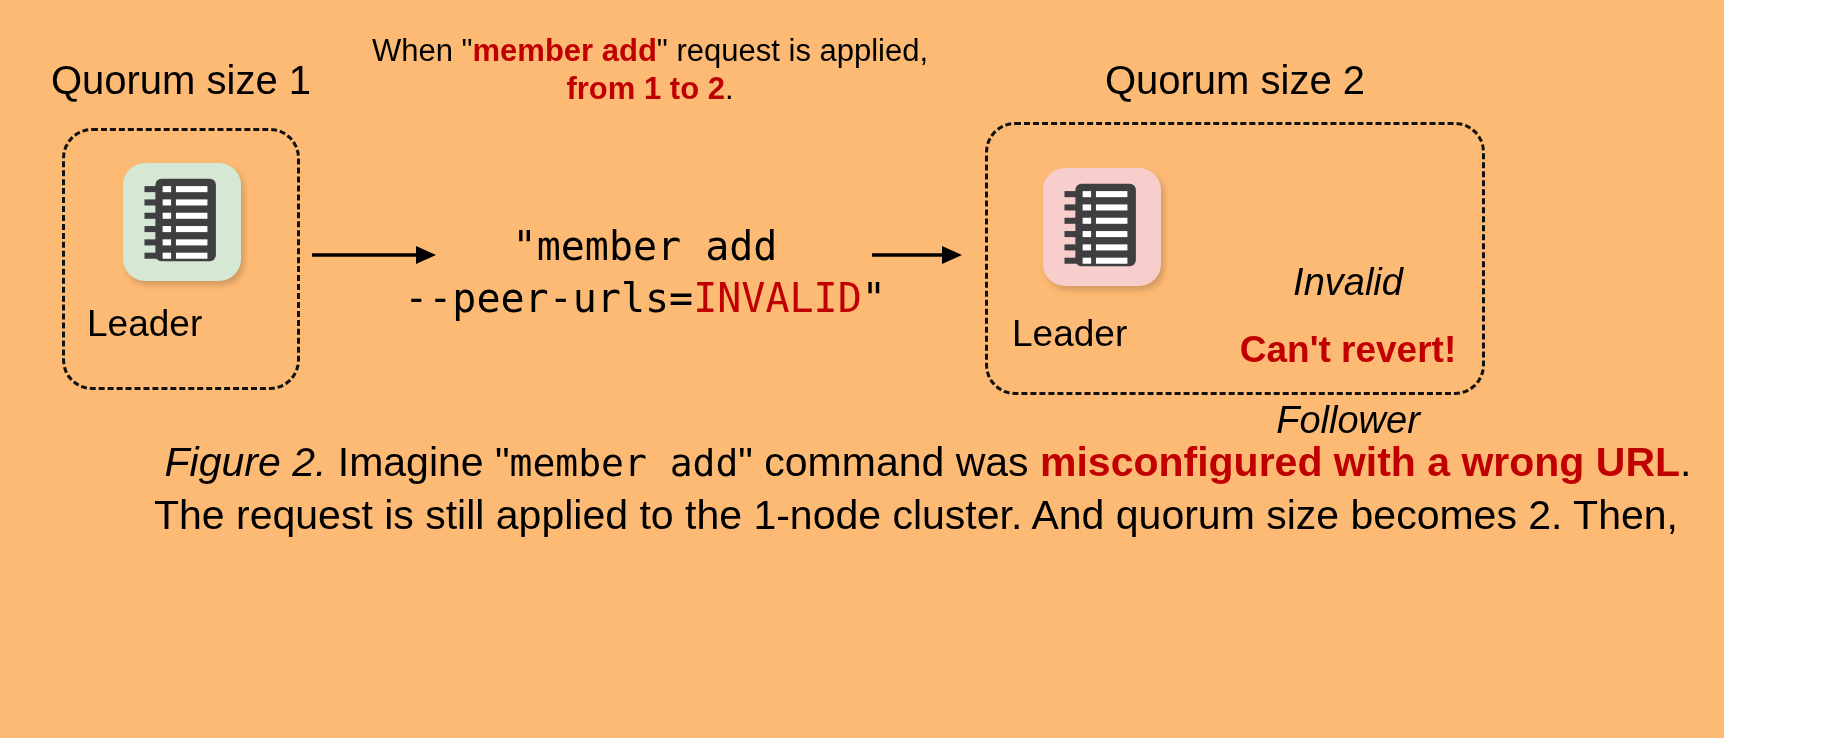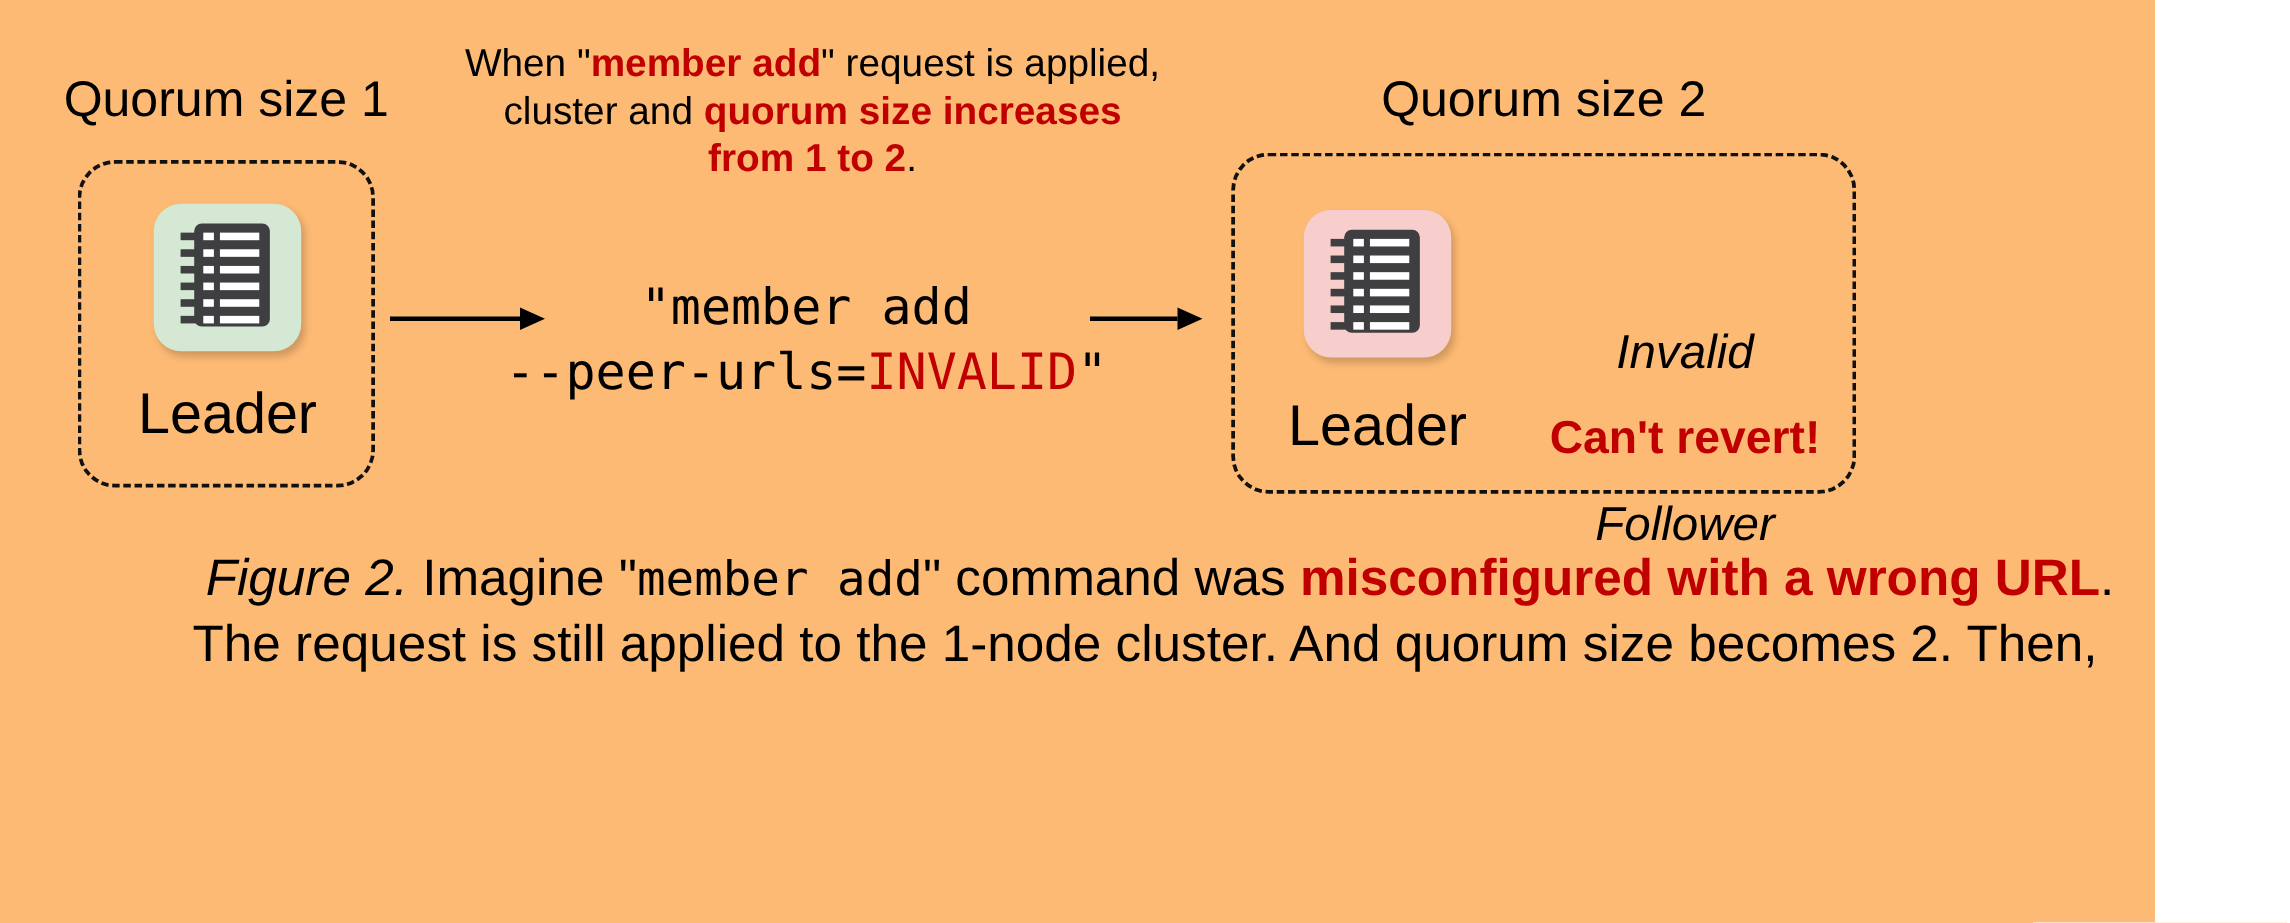--- a/index.html
+++ b/index.html
@@ -44,22 +44,21 @@
     display: flex;
     align-items: center;
     justify-content: center;
     box-shadow: 3px 4px 6px rgba(0,0,0,.18);
   }
   .green { background: var(--green-node-bg, #d5e8d4); }
   .pink  { background: var(--pink-node-bg, #f8cecc); }
 
   .node-label {
     position: absolute;
-    text-align: center;
-    font-size: 46px;
+    font-size: 37px;
     white-space: pre;
   }
 
   .arrow { position: absolute; }
 
   .note {
     position: absolute;
     left: 330px;
     top: 32px;
     width: 640px;
@@ -155,21 +154,20 @@
     <div class="node-label" style="left:22px; top:172px; width:190px;">Leader</div>
   </div>
 
   <svg class="arrow" style="left:310px; top:242px;" width="128" height="26" viewBox="0 0 128 26">
     <line x1="2" y1="13" x2="106" y2="13" stroke="#000" stroke-width="3.5"></line>
     <polygon points="106,4 126,13 106,22" fill="#000"></polygon>
   </svg>
 
   <div class="note">
     <div class="line"><span>When "</span><span class="red bold">member add</span><span>" request is applied,</span></div>
-    <div class="line"><span>cluster and </span><span class="red bold">quorum size increases</span></div>
     <div class="line"><span class="red bold">from 1 to 2</span><span>.</span></div>
   </div>
 
   <div class="command">
     <div class="line"><span>"member add</span></div>
     <div class="line"><span>--peer-urls=</span><span class="red">INVALID</span><span>"</span></div>
   </div>
 
   <svg class="arrow" style="left:870px; top:242px;" width="94" height="26" viewBox="0 0 94 26">
     <line x1="2" y1="13" x2="72" y2="13" stroke="#000" stroke-width="3.5"></line>

